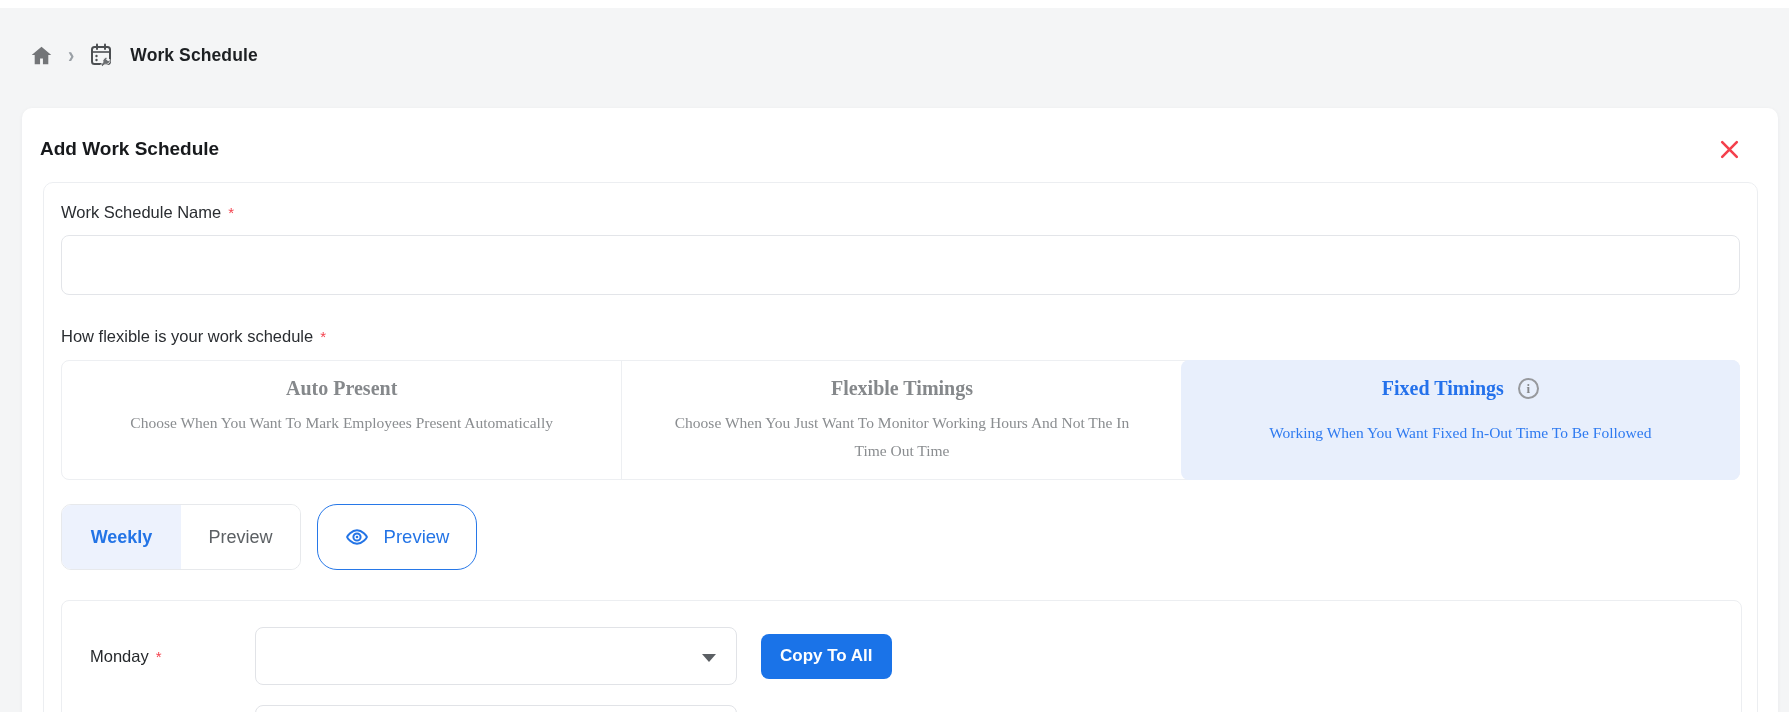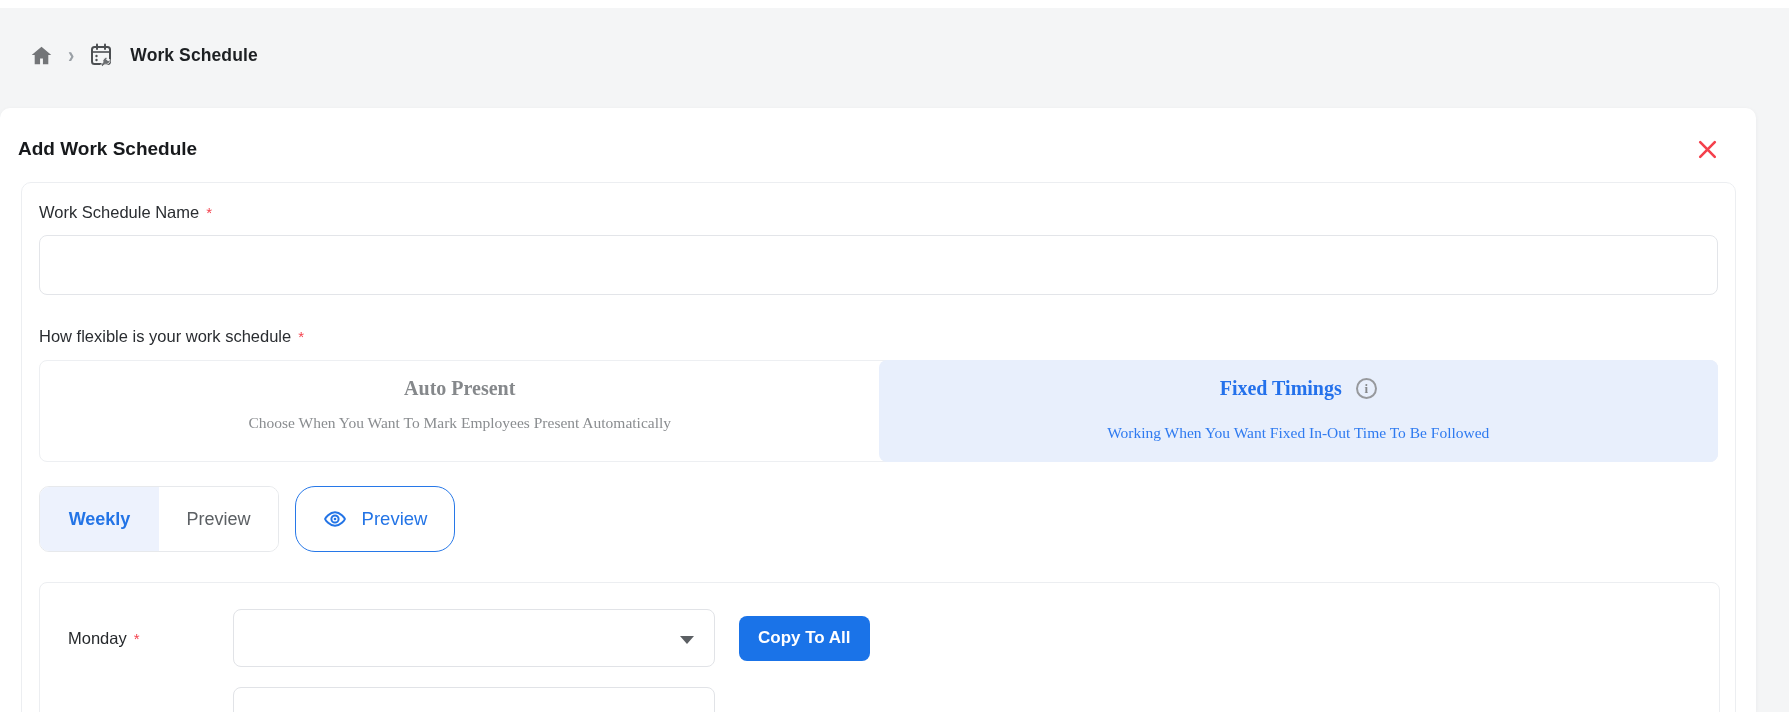--- a/index.html
+++ b/index.html
@@ -13,21 +13,21 @@
 
   
   .breadcrumb { margin:32px 0 38px 30px; height:30px; display:flex; align-items:center; gap:15px; }
   .crumb-home svg { width:23px; height:23px; display:block; }
   .crumb-sep { color:#9aa0a6; font-size:19px; font-weight:700; line-height:1; transform:scaleY(1.15); }
   .crumb-cal svg { width:26px; height:26px; display:block; }
   .crumb-title { font-size:17.5px; font-weight:700; color:#1d2023; letter-spacing:.1px; }
 
   
   .card {
-    width:1756px; height:604px;
+    margin-left:22px; width:1756px; height:604px;
     background:#ffffff; border-radius:10px 10px 0 0;
     box-shadow:0 1px 4px rgba(20,30,50,.05);
     overflow:hidden;
   }
   .card-header { display:flex; justify-content:space-between; align-items:center; padding:28px 38px 0 18px; }
   .card-title { font-size:19px; font-weight:700; color:#17191c; line-height:26px; }
   .close-btn { width:20px; height:20px; border:none; background:transparent; cursor:pointer; padding:0; }
   .close-btn svg { width:19px; height:19px; display:block; }
 
   
@@ -144,20 +144,24 @@
 
     <div class="field-label section-label">
       <span>How flexible is your work schedule</span><span class="req">*</span>
     </div>
 
     <div class="options">
       <div class="option">
         <div class="opt-title">Auto Present</div>
         <div class="opt-desc">Choose When You Want To Mark Employees Present Automatically</div>
       </div>
+      <div class="option">
+        <div class="opt-title">Flexible Timings</div>
+        <div class="opt-desc">Choose When You Just Want To Monitor Working Hours And Not The In Time Out Time</div>
+      </div>
       <div class="option selected">
         <div class="opt-title">
           <span>Fixed Timings</span>
           <i class="info-icon">i</i>
         </div>
         <div class="opt-desc">Working When You Want Fixed In-Out Time To Be Followed</div>
       </div>
     </div>
 
     <div class="tabs-row">

